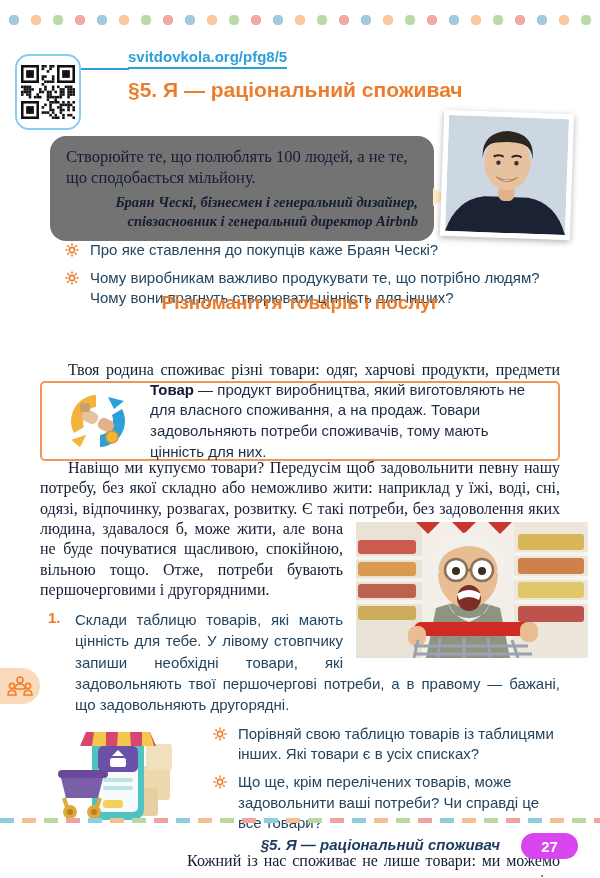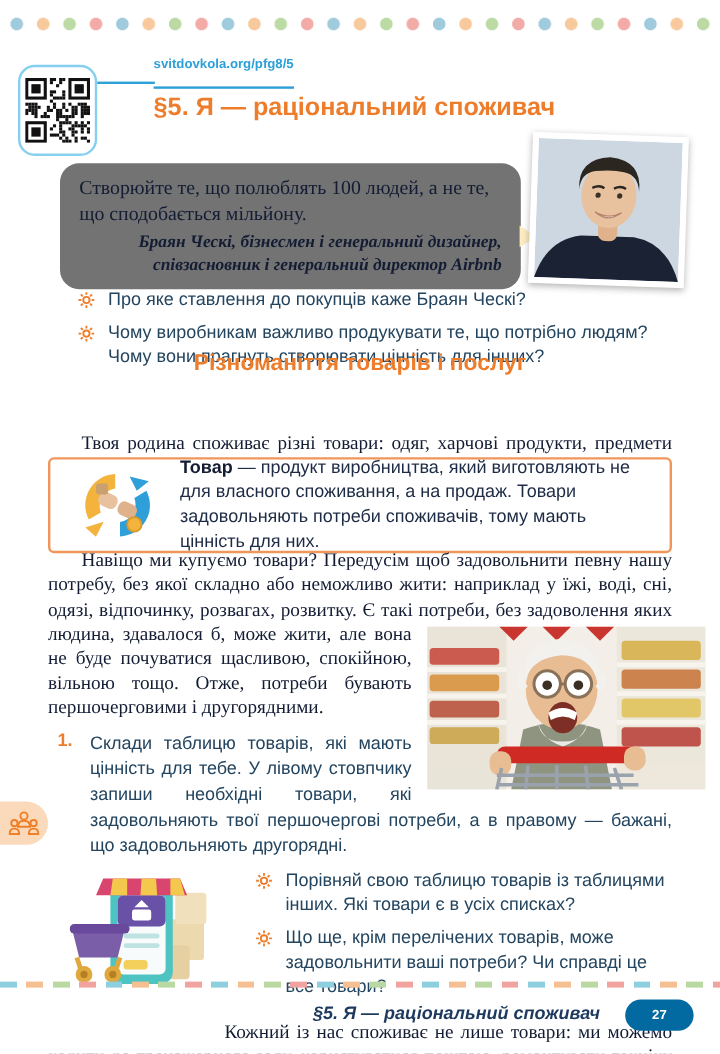--- a/index.html
+++ b/index.html
@@ -22,22 +22,22 @@
   }
   
   .header { position:absolute; top:48px; left:0; right:0; height:92px; }
   .qr-box {
     position:absolute; left:15px; top:6px; width:66px; height:76px;
     border:2px solid #85cff0; border-radius:14px; background:#fff;
     display:flex; align-items:center; justify-content:center;
   }
   .qr-line { position:absolute; left:81px; top:20px; width:48px; height:2px; background:#2da0d8; }
   .site-url {
-    position:absolute; left:128px; top:0; font-size:11px; font-weight:700;
-    color:#2da0d8; text-decoration:none; border-bottom:2px solid #2da0d8; padding-bottom:12px;
+    position:absolute; left:128px; top:0; font-size:15px; font-weight:700;
+    color:#2da0d8; text-decoration:none; border-bottom:2px solid #2da0d8; padding-bottom:2px;
   }
   .page-title {
     position:absolute; left:128px; top:30px; font-size:21px; font-weight:700; color:#ee7d2b;
   }
   
   .quote-box {
     position:absolute; top:136px; left:50px; width:384px; min-height:92px;
     background:#737373; border-radius:16px; padding:10px 16px 10px 16px;
     font-family:"Liberation Serif", serif; color:#131c33;
   }
@@ -100,21 +100,21 @@
       #f6bf92 22px 36px, rgba(0,0,0,0) 36px 44px,
       #b9d8a2 44px 58px, rgba(0,0,0,0) 58px 66px,
       #f1a49f 66px 80px, rgba(0,0,0,0) 80px 88px);
   }
   .footer-row { position:absolute; top:833px; left:0; right:0; height:26px; }
   .footer-title {
     position:absolute; right:100px; top:3px; font-size:15px; font-style:italic; font-weight:700; color:#1d3a5e;
   }
   .page-badge {
     position:absolute; right:22px; top:0; width:57px; height:26px; border-radius:13px;
-    background:#0369a1; color:#fff; font-weight:700; font-size:11px;
+    background:#d946ef; color:#fff; font-weight:700; font-size:15px;
     display:flex; align-items:center; justify-content:center;
   }
 </style>
 </head>
 <body>
 
 <div class="page">
 
   <div class="dots"></div>
 

